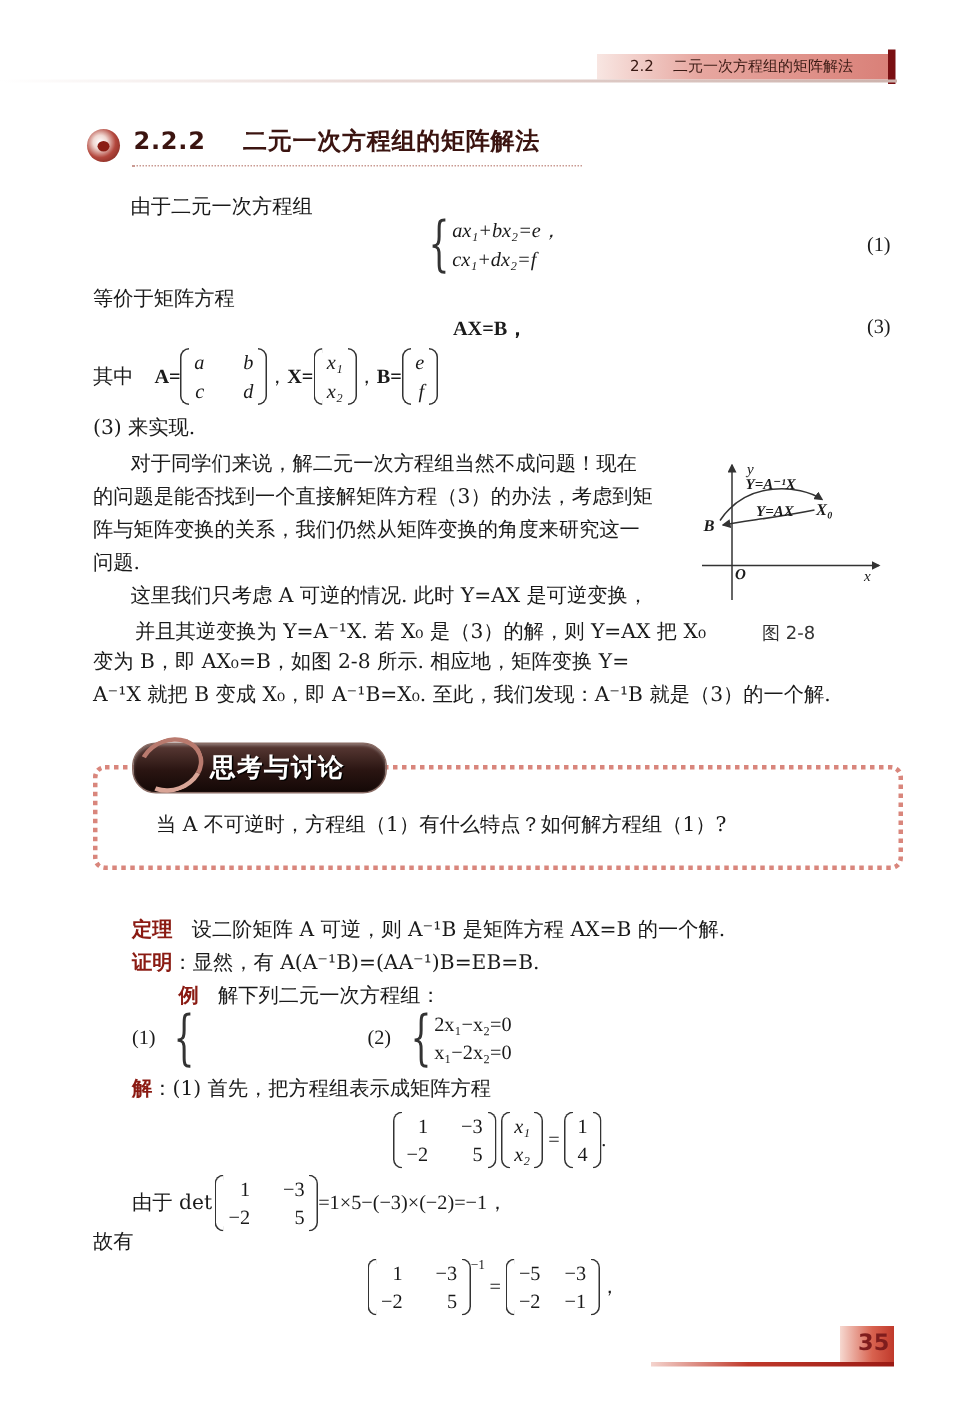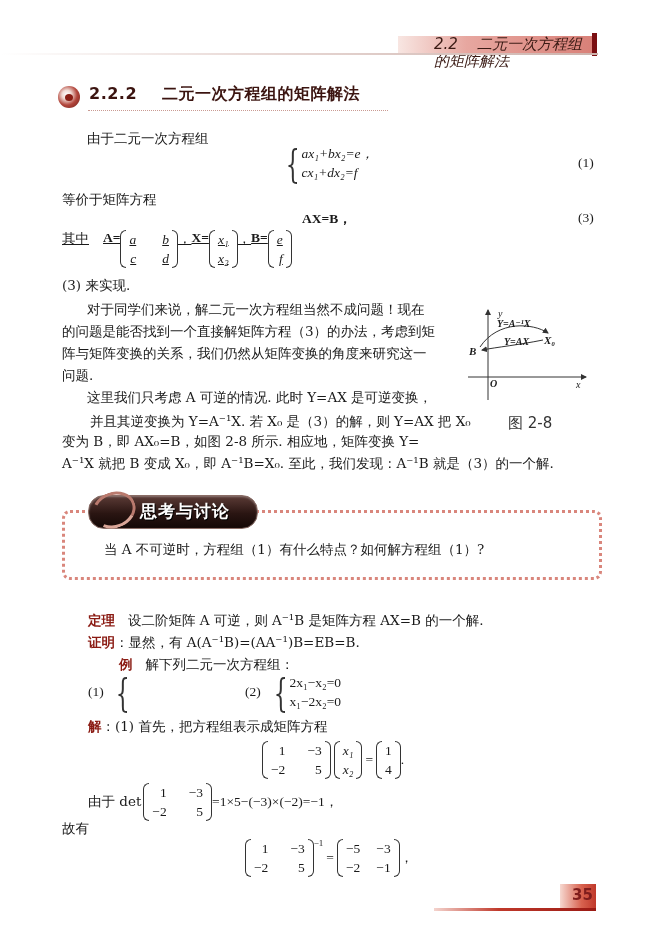--- a/index.html
+++ b/index.html
@@ -12,22 +12,22 @@
   }
   .abs { position: absolute; }
   .b { font-weight: bold; font-style: normal; font-family: "Liberation Serif", "DejaVu Serif", serif; }
   .i { font-style: italic; font-family: "Liberation Serif", "DejaVu Serif", serif; }
   .m { font-family: "Liberation Serif", "DejaVu Serif", serif; }
 
   
   .run-header {
     left: 398px; top: 36px; width: 195px; height: 17px;
     background: linear-gradient(90deg, #f8e6e2 0%, #e7a7a0 35%, #d98078 100%);
-    font-size: 15px; font-style: italic; color: #3a1a14;
-    line-height: 17px; padding-left: 36px; box-sizing: border-box;
+    font-size: 10px; color: #3a1a14;
+    line-height: 17px; padding-left: 22px; box-sizing: border-box;
     font-family: "DejaVu Sans", sans-serif;
   }
   .run-header-mark { left: 592px; top: 33px; width: 5px; height: 23px; background: #7a0f12; }
   .run-header-line { left: 0; top: 53px; width: 598px; height: 2px; background: linear-gradient(90deg, #ffffff 0%, #eadbd8 40%, #cdb3ad 100%); }
 
   
   .sec-icon {
     left: 58px; top: 86px; width: 22px; height: 22px; border-radius: 50%;
     background: radial-gradient(circle at 40% 40%, #ffffff 0%, #f0d8d2 25%, #b3473d 55%, #6a1a12 100%);
   }
@@ -56,21 +56,21 @@
     width: 5px; align-self: stretch; border: 1.2px solid #333; 
   }
   .mat .lb { border-right: none; border-radius: 6px 0 0 6px; }
   .mat .rb { border-left: none; border-radius: 0 6px 6px 0; }
   .mat .cells { display: grid; padding: 0 3px; line-height: 19px; text-align: right; column-gap: 18px; }
   .mat.c1 .cells { grid-template-columns: auto; }
   .mat.c2 .cells { grid-template-columns: auto auto; }
 
   
   .fig { left: 458px; top: 305px; width: 140px; height: 125px; }
-  .fig-caption { left: 508px; top: 414px; font-size: 15px; color: #333; font-family: "DejaVu Sans", sans-serif; }
+  .fig-caption { left: 508px; top: 414px; font-size: 12px; color: #333; font-family: "DejaVu Sans", sans-serif; }
 
   
   .disc-box {
     left: 62px; top: 510px; width: 540px; height: 70px;
     border: 3px dotted #d9867c; border-radius: 8px; box-sizing: border-box;
   }
   .disc-badge {
     left: 88px; top: 495px; width: 168px; height: 32px;
     background: linear-gradient(180deg, #5b3b36 0%, #2a1512 55%, #140806 100%);
     border-radius: 16px; border: 1px solid #8a6d66;
@@ -123,21 +123,21 @@
     <span>ax₁+bx₂=e，</span>
     <span>cx₁+dx₂=f</span>
   </div>
 </div>
 <div class="eqno m" style="top:155px;">(1)</div>
 
 <div class="para" style="top:189px;">等价于矩阵方程</div>
 <div class="abs b" style="left:302px; top:210px;">AX=B，</div>
 <div class="eqno m" style="top:210px;">(3)</div>
 
-<div class="abs" style="left:62px; top:230px; display:flex; align-items:flex-start; white-space:nowrap; height:42px;text-decoration:underline;">
+<div class="abs" style="left:62px; top:230px; display:flex; align-items:center; white-space:nowrap; height:42px;">
   <span>其中</span>
   <span style="width:14px"></span>
   <span class="b">A=</span>
   <span class="mat c2 i">
     <span class="lb"></span>
     <span class="cells" style="column-gap:26px;">
       <span>a</span>
       <span>b</span>
       <span>c</span>
       <span>d</span>

